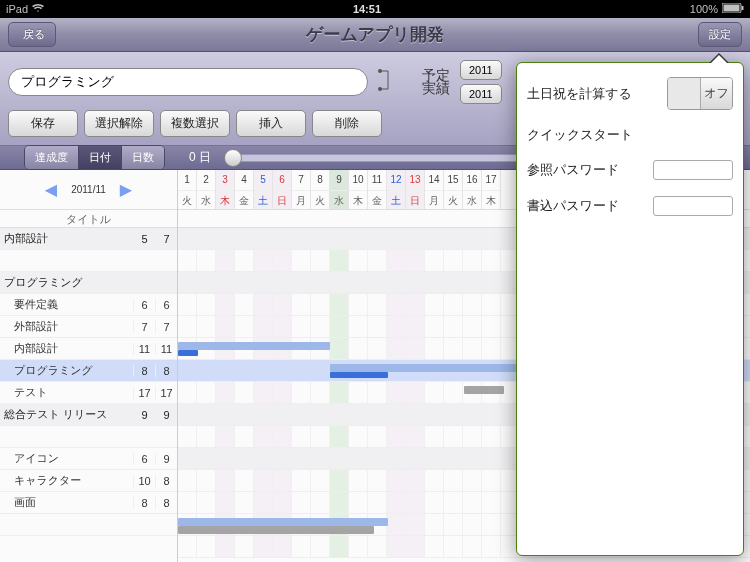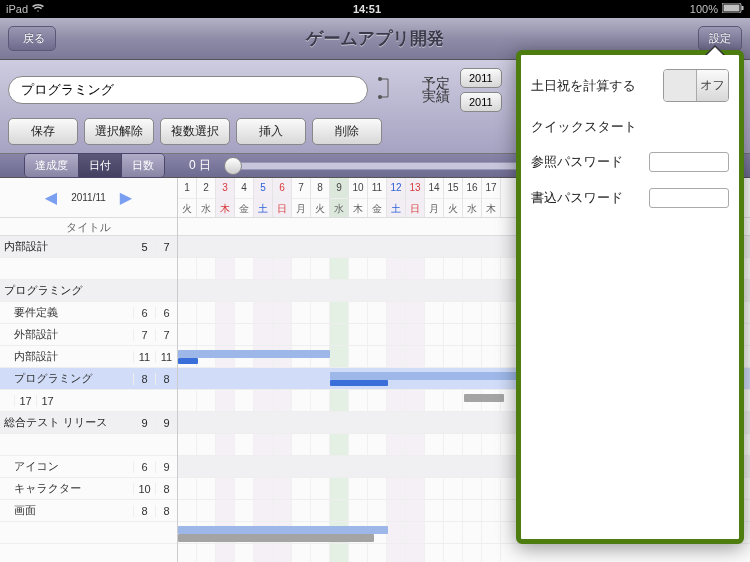--- a/index.html
+++ b/index.html
@@ -6,21 +6,21 @@
 body { width: 750px; height: 562px; overflow: hidden; background: #fff; position: relative; }
 
 
 .status-bar { height: 18px; background: #000; color: #c0c0c0; display: flex; align-items: center; padding: 0 6px; font-size: 11px; }
 .status-bar .left { display: flex; align-items: center; gap: 4px; }
 .status-bar .center { flex: 1; text-align: center; font-weight: bold; color: #e0e0e0; }
 .status-bar .right { display: flex; align-items: center; gap: 4px; }
 .wifi-icon, .battery-icon { display: inline-block; }
 
 
-.nav-bar { height: 42px; background: linear-gradient(#b4b2c6, #8f8ca8 50%, #7c7898); display: flex; align-items: center; padding: 0 8px; position: relative; border-bottom: 1px solid #555; }
+.nav-bar { height: 34px; background: linear-gradient(#b4b2c6, #8f8ca8 50%, #7c7898); display: flex; align-items: center; padding: 0 8px; position: relative; border-bottom: 1px solid #555; }
 .nav-back { background: linear-gradient(#9a97b3, #6e6a8c); color: #fff; font-size: 11px; padding: 4px 10px 4px 14px; border: 1px solid #5c5878; border-radius: 5px; text-shadow: 0 -1px 0 rgba(0,0,0,.3); position: relative; }
 .nav-title { position: absolute; left: 0; right: 0; text-align: center; color: #3a3a4a; font-weight: bold; font-size: 17px; text-shadow: 0 1px 0 rgba(255,255,255,.5); pointer-events: none; }
 .nav-settings { margin-left: auto; background: linear-gradient(#9a97b3, #6e6a8c); color: #fff; font-size: 11px; padding: 4px 10px; border: 1px solid #5c5878; border-radius: 5px; text-shadow: 0 -1px 0 rgba(0,0,0,.3); }
 
 
 .toolbar { background: linear-gradient(#cecce0, #a6a2c2); padding: 8px; border-bottom: 1px solid #777; }
 .toolbar-row1 { display: flex; align-items: center; gap: 10px; margin-bottom: 6px; }
 .task-input { width: 360px; height: 28px; border-radius: 14px; border: 1px solid #888; padding: 0 12px; font-size: 13px; background: #fff; }
 .schedule-labels { font-size: 14px; color: #333; line-height: 13px; margin-left: 20px; }
 .date-btn { background: linear-gradient(#fafafa, #d8d8d8); border: 1px solid #888; border-radius: 5px; font-size: 11px; padding: 3px 8px; }
@@ -73,21 +73,21 @@
 .bar.actual { top: 12px; background: #3a6ed8; height: 6px; }
 .bar.gray { background: #a4a4a4; }
 
 
 .bg-stripes { position: absolute; top: 0; left: 0; right: 0; bottom: 0; display: flex; pointer-events: none; }
 .bg-stripes .s { width: 19px; border-right: 1px solid #f0f0f0; }
 .bg-stripes .s.we { background: #f4f0f6; }
 .bg-stripes .s.td { background: #e4f0e4; }
 
 
-.popover { position: absolute; top: 50px; right: 6px; width: 228px; height: 494px; background: #fff; border: 5px solid #4d7c0f; border-radius: 6px; box-shadow: 0 4px 20px rgba(0,0,0,.4); padding: 14px 10px; z-index: 100; }
+.popover { position: absolute; top: 62px; right: 6px; width: 228px; height: 494px; background: #fff; border: 1px solid #4d7c0f; border-radius: 6px; box-shadow: 0 4px 20px rgba(0,0,0,.4); padding: 14px 10px; z-index: 100; }
 .popover::before { content: ""; position: absolute; top: -10px; right: 14px; border: 10px solid transparent; border-bottom-color: #333; border-top: none; }
 .popover::after { content: ""; position: absolute; top: -8px; right: 15px; border: 9px solid transparent; border-bottom-color: #fff; border-top: none; }
 .pop-row { display: flex; align-items: center; justify-content: space-between; margin-bottom: 16px; font-size: 13px; color: #222; }
 .toggle { width: 66px; height: 33px; border-radius: 4px; border: 1px solid #999; display: flex; overflow: hidden; font-size: 12px; justify-content: space-between; }
 .toggle .on { flex: 1; background: #e8e8e8; }
 .toggle .off { width: 32px; background: linear-gradient(#fafafa,#d8d8d8); display: flex; align-items: center; justify-content: center; color: #444; border-left: 1px solid #aaa; }
 .pop-input { width: 80px; height: 20px; border: 1px solid #aaa; border-radius: 3px; }
 
 .connector { display:inline-block; width:14px; }
 .date-btns-col { display:flex; flex-direction:column; gap:4px; }
@@ -207,20 +207,21 @@
           </span>
         </div>
         <div class="task-row child selected">
           <span class="task-name">プログラミング</span>
           <span class="task-nums">
             <span>8</span>
             <span>8</span>
           </span>
         </div>
         <div class="task-row child">
+          <span class="task-name">テスト</span>
           <span class="task-nums">
             <span>17</span>
             <span>17</span>
           </span>
         </div>
         <div class="task-row group">
           <span class="task-name">総合テスト リリース</span>
           <span class="task-nums">
             <span>9</span>
             <span>9</span>

